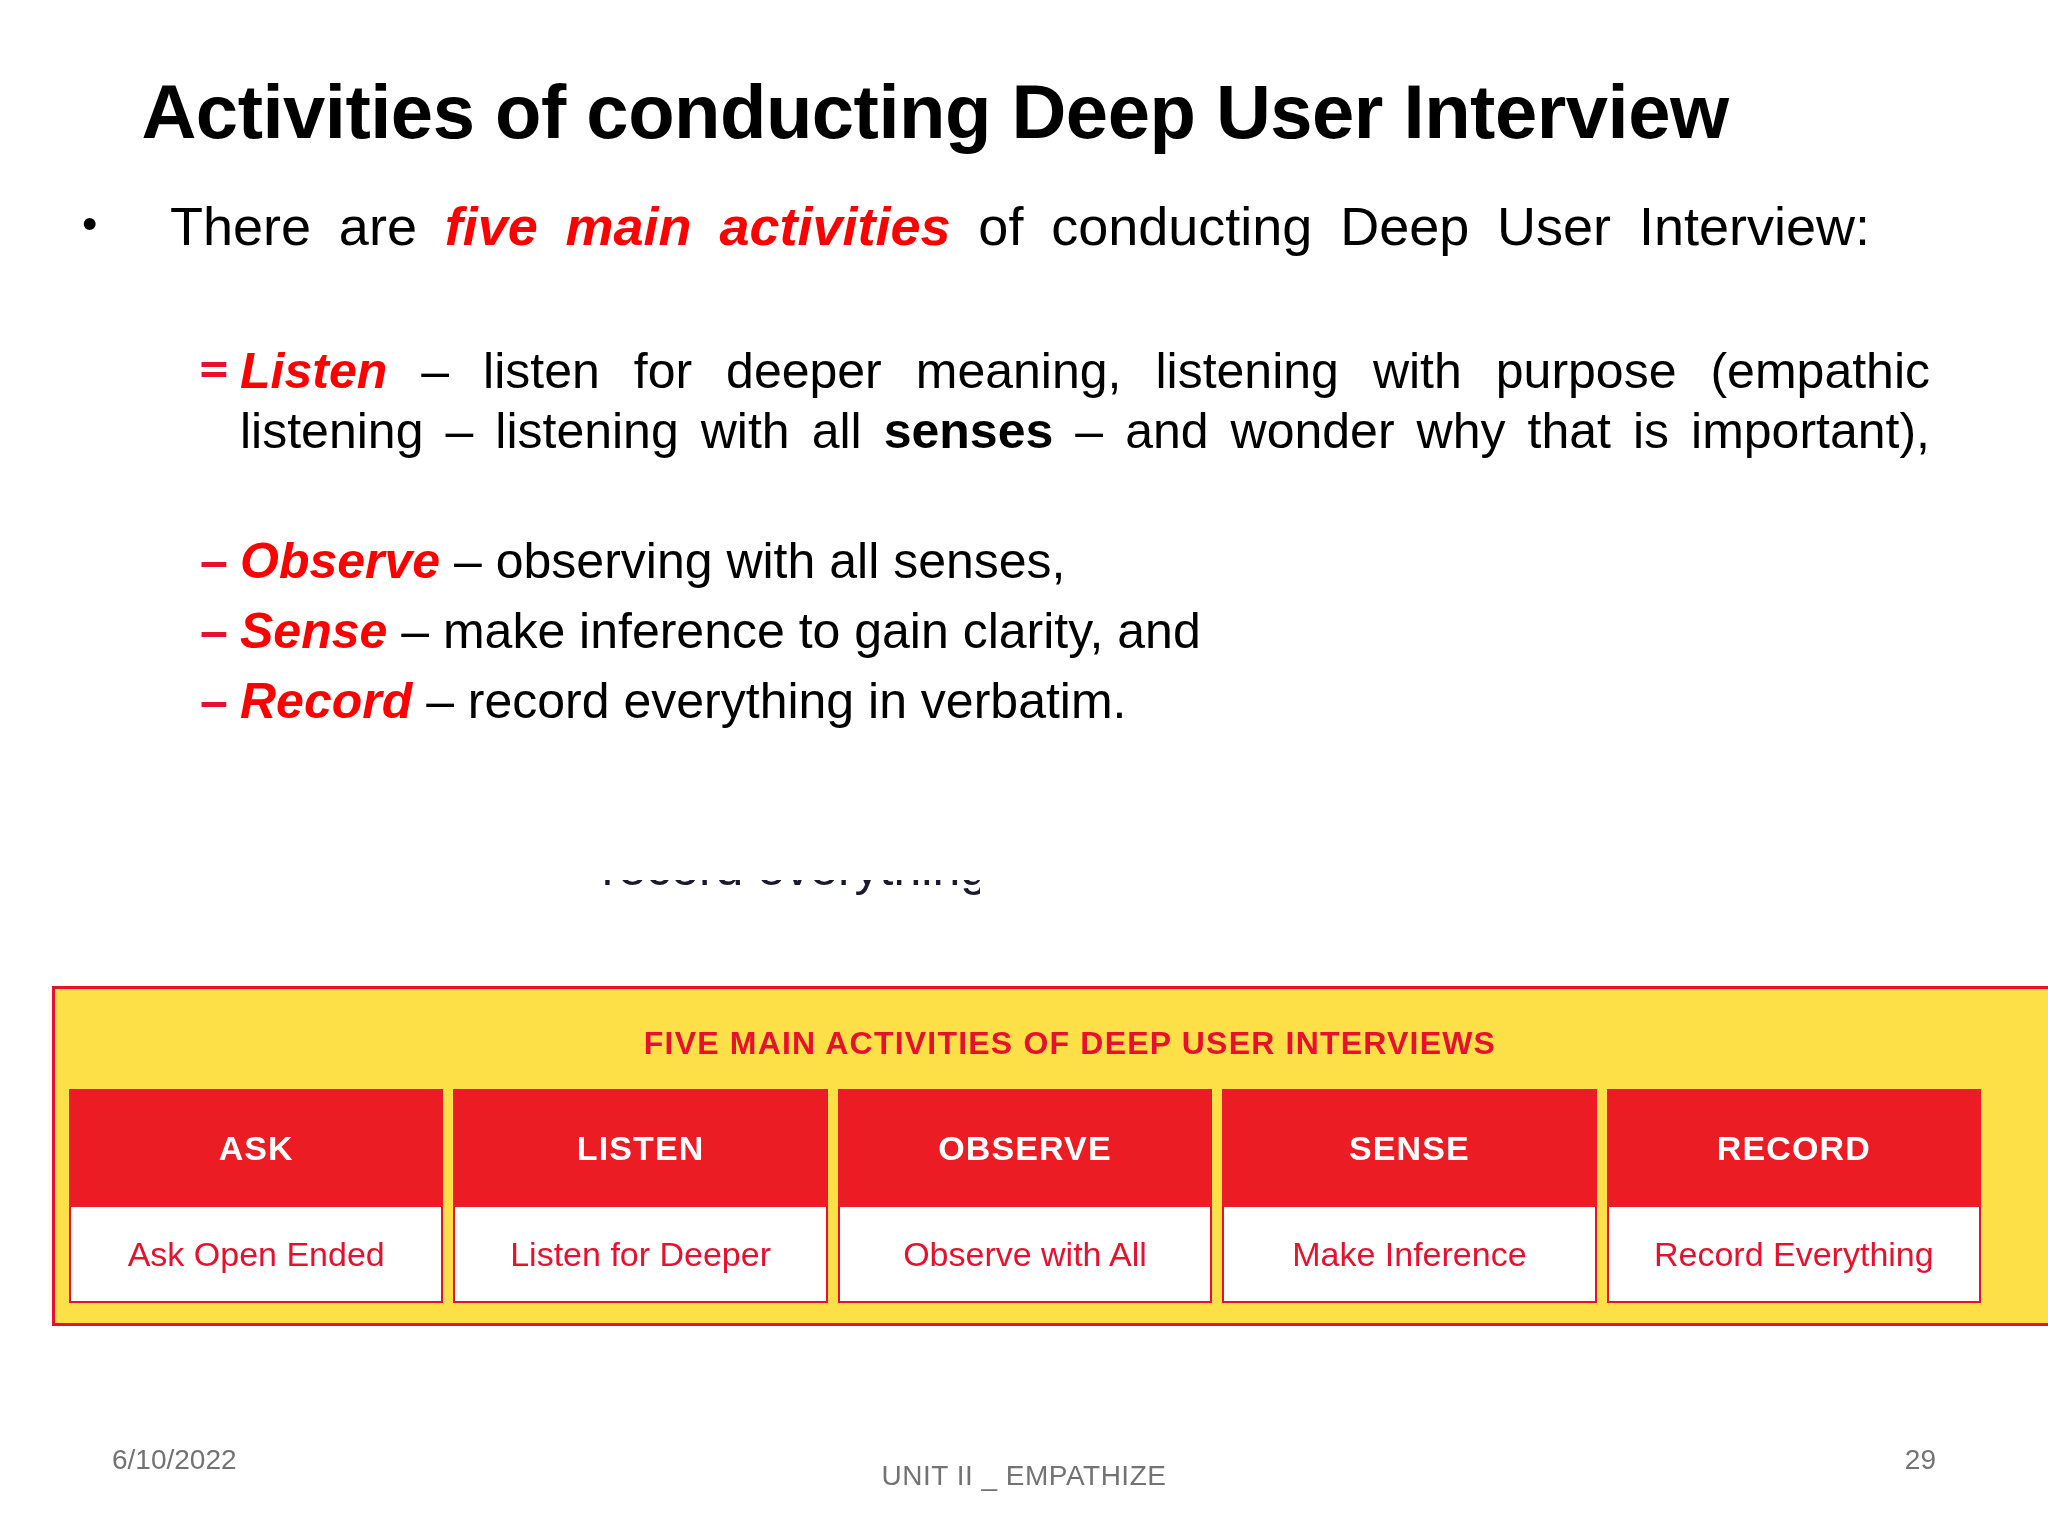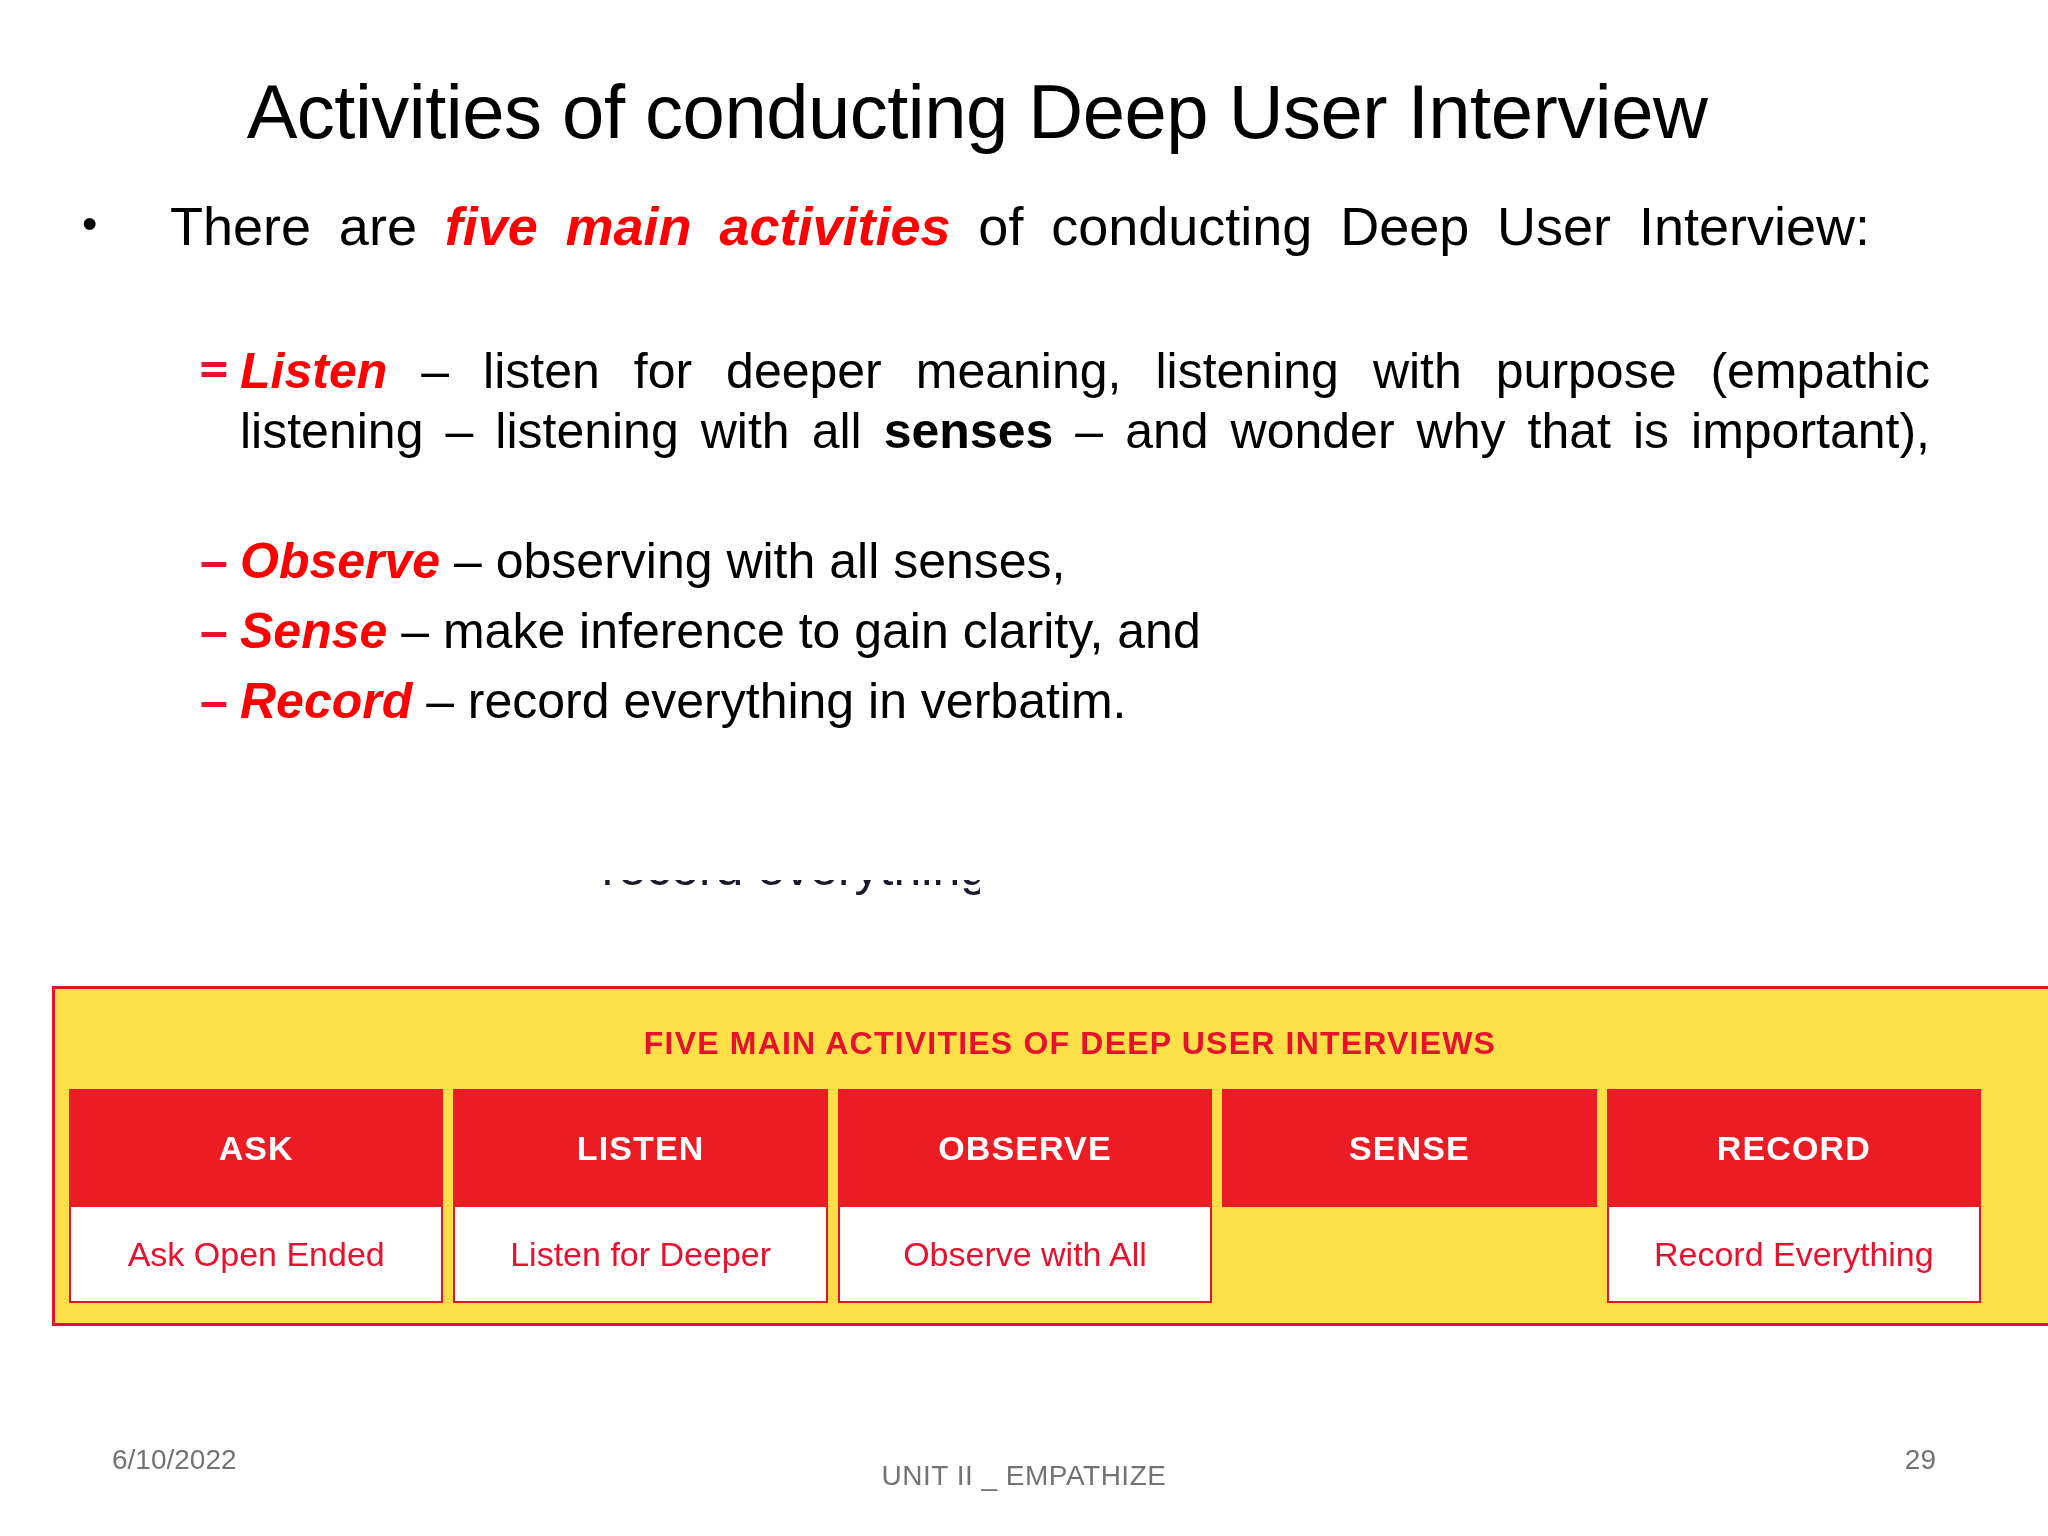--- a/index.html
+++ b/index.html
@@ -24,25 +24,24 @@
 
   
   .slide-title {
     position: absolute;
     left: 0;
     top: 72px;
     width: 1870px;
     text-align: center;
     font-size: 76px;
     line-height: 1.05;
-    font-weight: 400;
+    font-weight: 700;
     letter-spacing: -0.5px;
     color: #000000;
     white-space: nowrap;
-    padding-left: 42px;
   }
 
   
   .body-block {
     position: absolute;
     left: 60px;
     top: 196px;
     width: 1930px;
   }
 
@@ -293,20 +292,21 @@
         <div class="col-body">Listen for Deeper</div>
       </div>
 
       <div class="col">
         <div class="col-head">OBSERVE</div>
         <div class="col-body">Observe with All</div>
       </div>
 
       <div class="col">
         <div class="col-head">SENSE</div>
+        <div class="col-body">Make Inference</div>
       </div>
 
       <div class="col">
         <div class="col-head">RECORD</div>
         <div class="col-body">Record Everything</div>
       </div>
 
     </div>
   </div>
 

